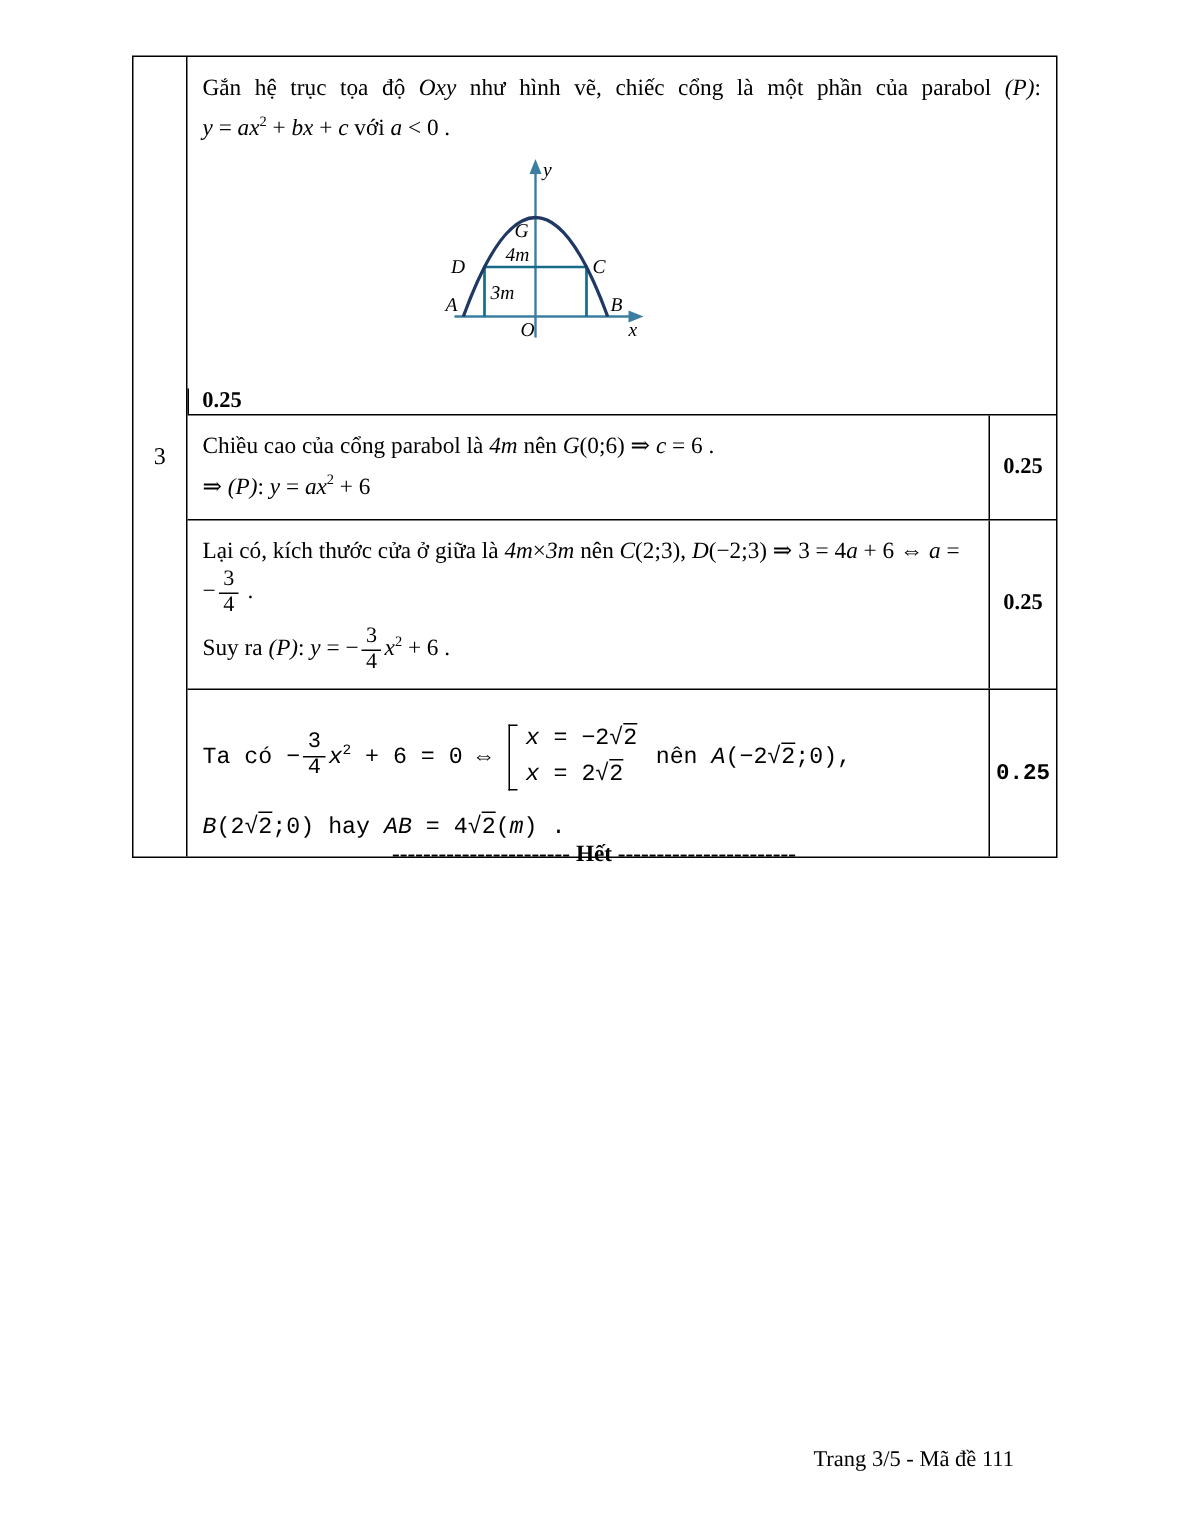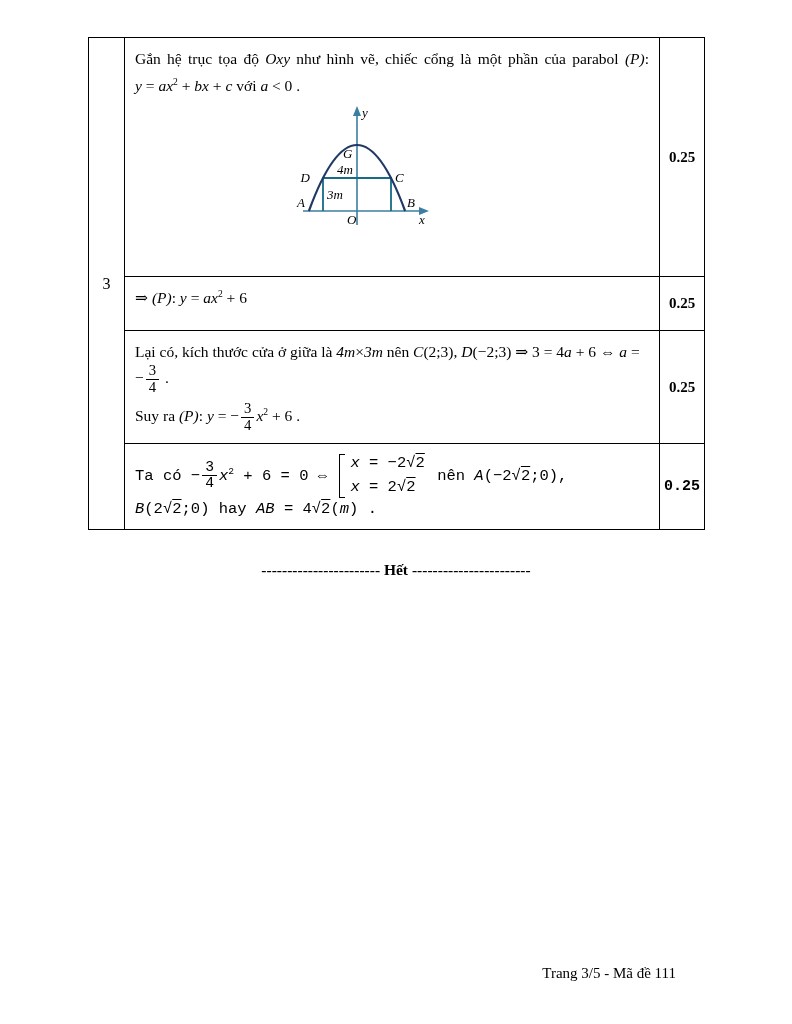--- a/index.html
+++ b/index.html
@@ -12,21 +12,21 @@
     position:absolute; left:88px; top:37px; width:617px;
     border:1px solid #000; display:flex; background:#fff;
   }
   .qnum-cell {
     width:36px; border-right:1px solid #000;
     display:flex; align-items:center; justify-content:center;
     font-size:16px;
   }
   .rows { flex:1; display:flex; flex-direction:column; }
   .row { display:flex; border-top:1px solid #000; }
-  .row:first-child { border-top:none; }
+  .row:first-child { border-top:none;flex-direction:column; }
   .row:nth-child(1){ min-height:238px; }
   .row:nth-child(2){ min-height:54px; }
   .row:nth-child(3){ min-height:92px; }
   .row:nth-child(4){ min-height:62px;font-family:Liberation Mono, monospace; }
   .content { flex:1; padding:5px 10px 4px 10px; }
   .score {
     width:45px; border-left:1px solid #000;
     display:flex; align-items:center; justify-content:center;
     font-weight:bold; font-size:15px;text-align:center;
   }
@@ -35,21 +35,21 @@
   sup { font-size:0.62em; vertical-align:super; line-height:0; }
   .frac {
     display:inline-flex; flex-direction:column; vertical-align:middle;
     text-align:center; line-height:1.08; font-size:0.95em; margin:0 2px;
   }
   .frac .num { border-bottom:1px solid #000; padding:0 3px; }
   .frac .den { padding:0 3px; }
   .frac.it { font-style:italic; }
   .sqrt { white-space:nowrap; }
   .sqrt .radicand { text-decoration:overline; }
-  .cases { display:inline-flex; align-items:center; vertical-align:middle; margin:0 3px; }
+  .cases { display:inline-flex; align-items:center; vertical-align:middle; margin:13px 3px; }
   .cases .bracket {
     align-self:stretch; width:6px; margin-right:5px;
     border-left:1.6px solid #000; border-top:1.6px solid #000; border-bottom:1.6px solid #000;
   }
   .cases-col { display:inline-flex; flex-direction:column; gap:5px; }
   .case-line { line-height:1.25; }
   .figure-wrap { margin:4px 0 0 112px; }
   .figure-wrap svg text {
     font-family:"Liberation Serif","DejaVu Serif",serif;
     font-style:italic; font-size:13px; fill:#000;
@@ -100,20 +100,21 @@
               <text x="90" y="71">4m</text>
               <text x="80" y="96">3m</text>
             </svg>
           </div>
         </div>
         <div class="score">0.25</div>
       </div>
 
       <div class="row">
         <div class="content">
+          <p class="para">Chiều cao của cổng parabol là <i>4m</i> nên <i>G</i>(0;6) ⇒ <i>c</i> = 6 .</p>
           <p class="para">⇒ <i>(P)</i>:  <i>y</i> = <i>ax</i><sup>2</sup> + 6</p>
         </div>
         <div class="score">0.25</div>
       </div>
 
       <div class="row">
         <div class="content">
           <p class="para">Lại có, kích thước cửa ở giữa là <i>4m</i>×<i>3m</i> nên <i>C</i>(2;3), <i>D</i>(−2;3) ⇒ 3 = 4<i>a</i> + 6 ⇔ <i>a</i> = −<span class="frac">
                 <span class="num">3</span>
                 <span class="den">4</span>

